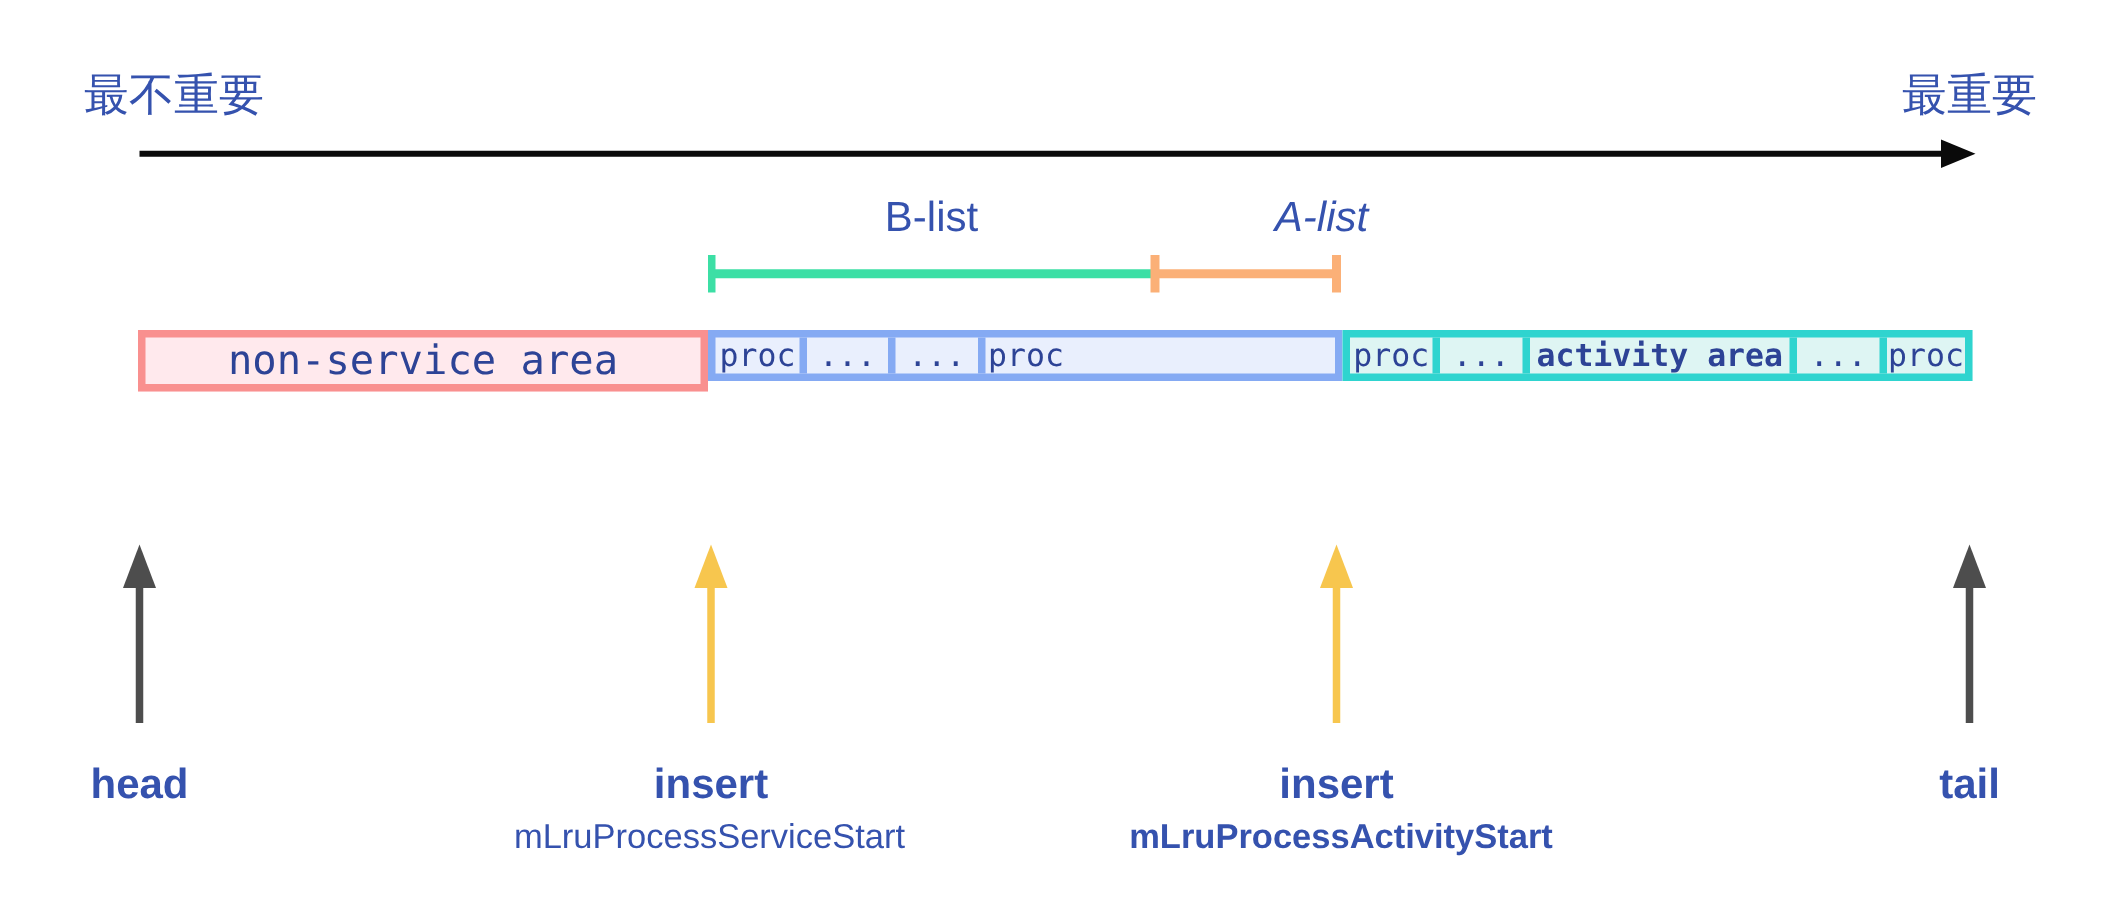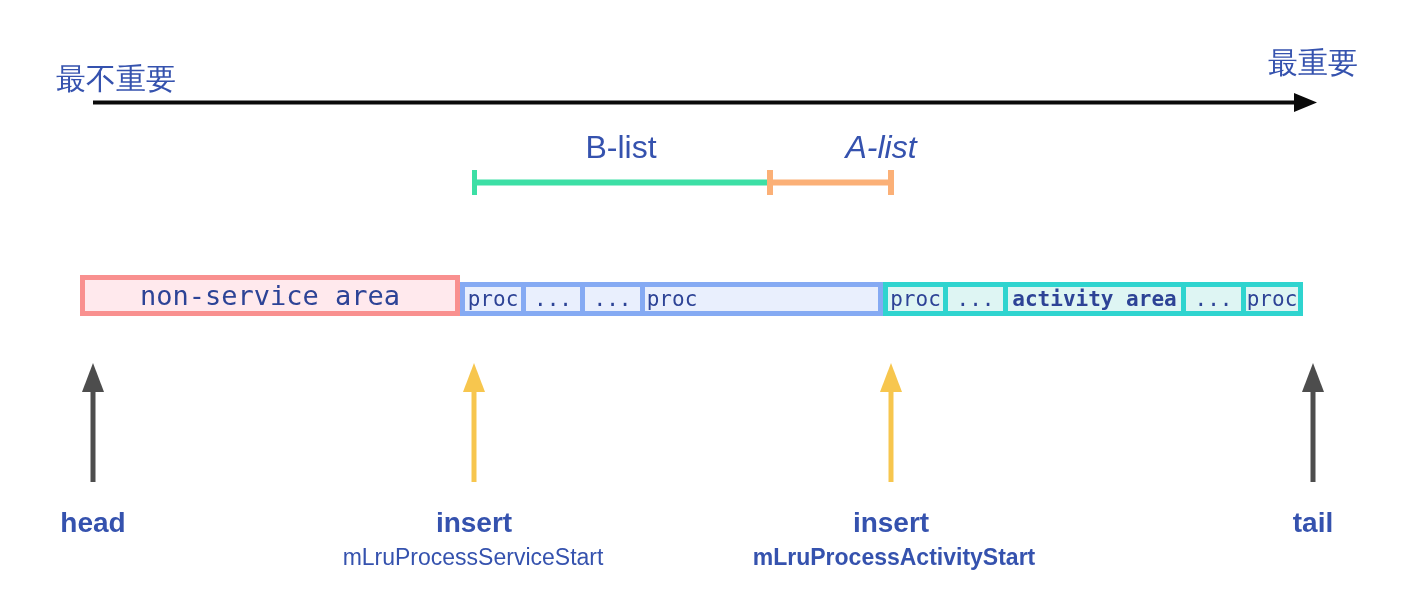--- a/index.html
+++ b/index.html
@@ -9,37 +9,37 @@
     background:#fff;
     font-family:"Liberation Sans", sans-serif;
     overflow:hidden;
   }
   
   .cn-label{
     position:absolute;top:43px;
     font-size:30px;color:var(--text-blue);
     white-space:nowrap;
   }
-  .cn-left{left:56px;margin-top:16px;}
+  .cn-left{left:56px;}
   .cn-right{left:1268px;}
   
   svg.overlay{position:absolute;left:0;top:0;pointer-events:none;}
   
   .bracket-label{
     position:absolute;top:129px;
     transform:translateX(-50%);
-    font-size:32px;color:var(--text-blue);
+    font-size:28px;color:var(--text-blue);
     white-space:nowrap;
   }
   .blist-label{left:621px;}
   .alist-label{left:881px;font-style:italic;}
   
   .lru-row{
-    position:absolute;left:80px;top:220px;height:96px;
-    display:flex;align-items:flex-end;
+    position:absolute;left:92px;top:220px;height:96px;
+    display:flex;align-items:flex-start;
   }
   .seg{box-sizing:border-box;display:flex;align-items:center;justify-content:center;}
   .seg-pink{
     width:380px;
     border:5px solid var(--pink-border);
     background:var(--pink-fill);
   }
   .seg-pink .mono{font-size:27px;}
   .section{display:flex;box-sizing:border-box;align-items:stretch;}
   .section-blue{

